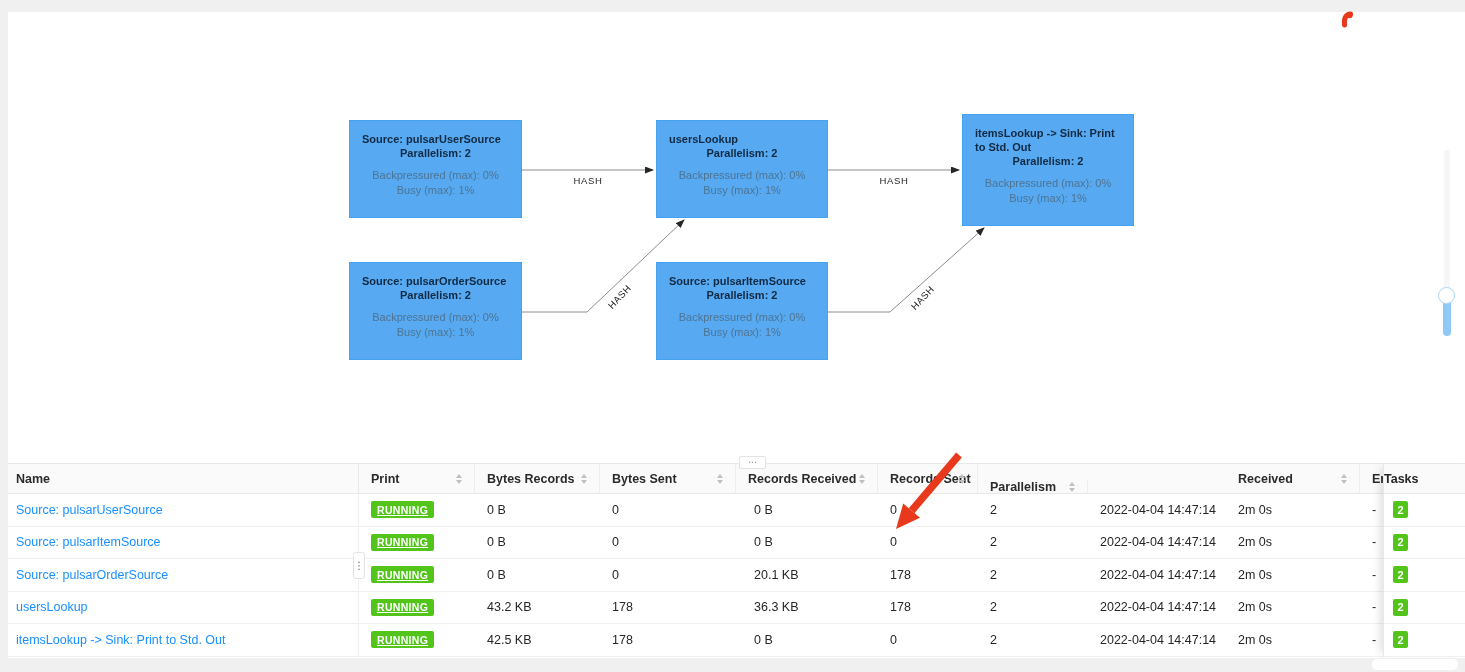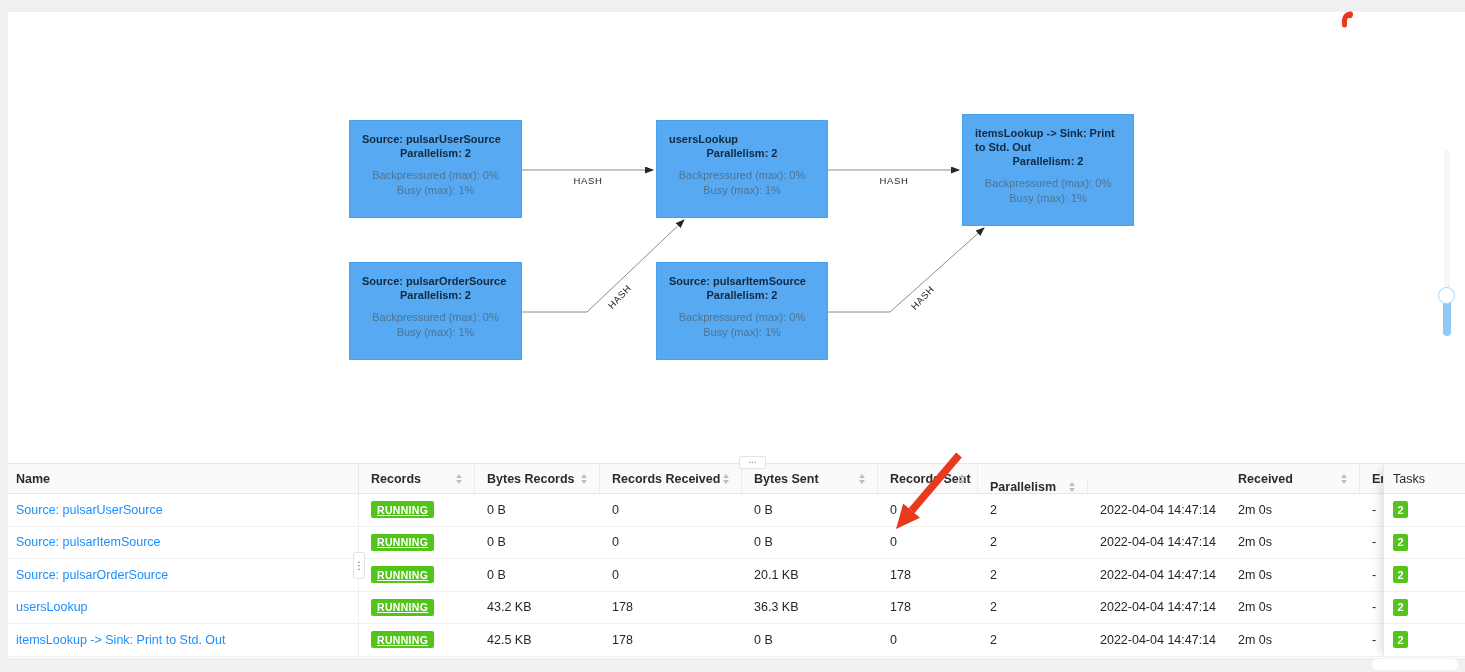--- a/index.html
+++ b/index.html
@@ -63,21 +63,21 @@
   a.vertex-link { color:var(--link); text-decoration:none; cursor:pointer; }
   .badge-running {
     background:var(--green); color:#fff; font-size:10.5px; font-weight:700;
     padding:2.5px 6px; border-radius:2px; letter-spacing:.3px;text-decoration:underline;
   }
   .tasks-col {
     position:absolute; right:0; top:0; width:82px; background:#fff;
     border-left:1px solid #e8e8e8; box-shadow:-7px 0 8px -4px rgba(0,0,0,.12);
   }
   .tasks-col .th2 { height:30px; background:var(--header-bg); border-bottom:1px solid var(--border-light);
-                    display:flex; align-items:center; padding-left:9px; font-size:12.5px; font-weight:400; }
+                    display:flex; align-items:center; font-size:12.5px; font-weight:700; }
   .tasks-cell { height:32.5px; border-bottom:1px solid #f0f0f0; display:flex; align-items:center; padding-left:9px; }
   .badge-tasks { background:var(--green); color:#fff; font-size:11px; font-weight:700;
                  width:15px; height:17px; display:flex; align-items:center; justify-content:center;
                  border-radius:2px; cursor:pointer; }
   
   .col-handle {
     position:absolute; left:345px; top:540px; width:12px; height:27px; z-index:8;
     background:#fff; border:1px solid #e3e3e3; border-radius:3px;
     color:#595959; display:flex; align-items:center; justify-content:center;
     font-size:10px; cursor:col-resize;
@@ -158,42 +158,42 @@
   </div>
 
   <div class="divider-handle">...</div>
 
   <div class="table-wrap">
     <div class="thead" id="thead">
         <div class="th first name" style="width: 351px; flex: 0 0 351px;">
           <span>Name</span>
         </div>
         <div class="th" style="width: 116px; flex: 0 0 116px;">
-          <span>Records</span>
+          <span>Print</span>
           <span class="sort-caret">
             <i class="up"></i>
             <i class="down"></i>
           </span>
         </div>
         <div class="th" style="width: 125px; flex: 0 0 125px;">
           <span>Bytes Records</span>
           <span class="sort-caret">
             <i class="up"></i>
             <i class="down"></i>
           </span>
         </div>
+        <div class="th" style="width: 136px; flex: 0 0 136px;">
+          <span>Bytes Sent</span>
+          <span class="sort-caret">
+            <i class="up"></i>
+            <i class="down"></i>
+          </span>
+        </div>
         <div class="th" style="width: 142px; flex: 0 0 142px;">
           <span>Records Received</span>
-          <span class="sort-caret">
-            <i class="up"></i>
-            <i class="down"></i>
-          </span>
-        </div>
-        <div class="th" style="width: 136px; flex: 0 0 136px;">
-          <span>Bytes Sent</span>
           <span class="sort-caret">
             <i class="up"></i>
             <i class="down"></i>
           </span>
         </div>
         <div class="th" style="width: 100px; flex: 0 0 100px;">
           <span>Records Sent</span>
           <span class="sort-caret">
             <i class="up"></i>
             <i class="down"></i>

